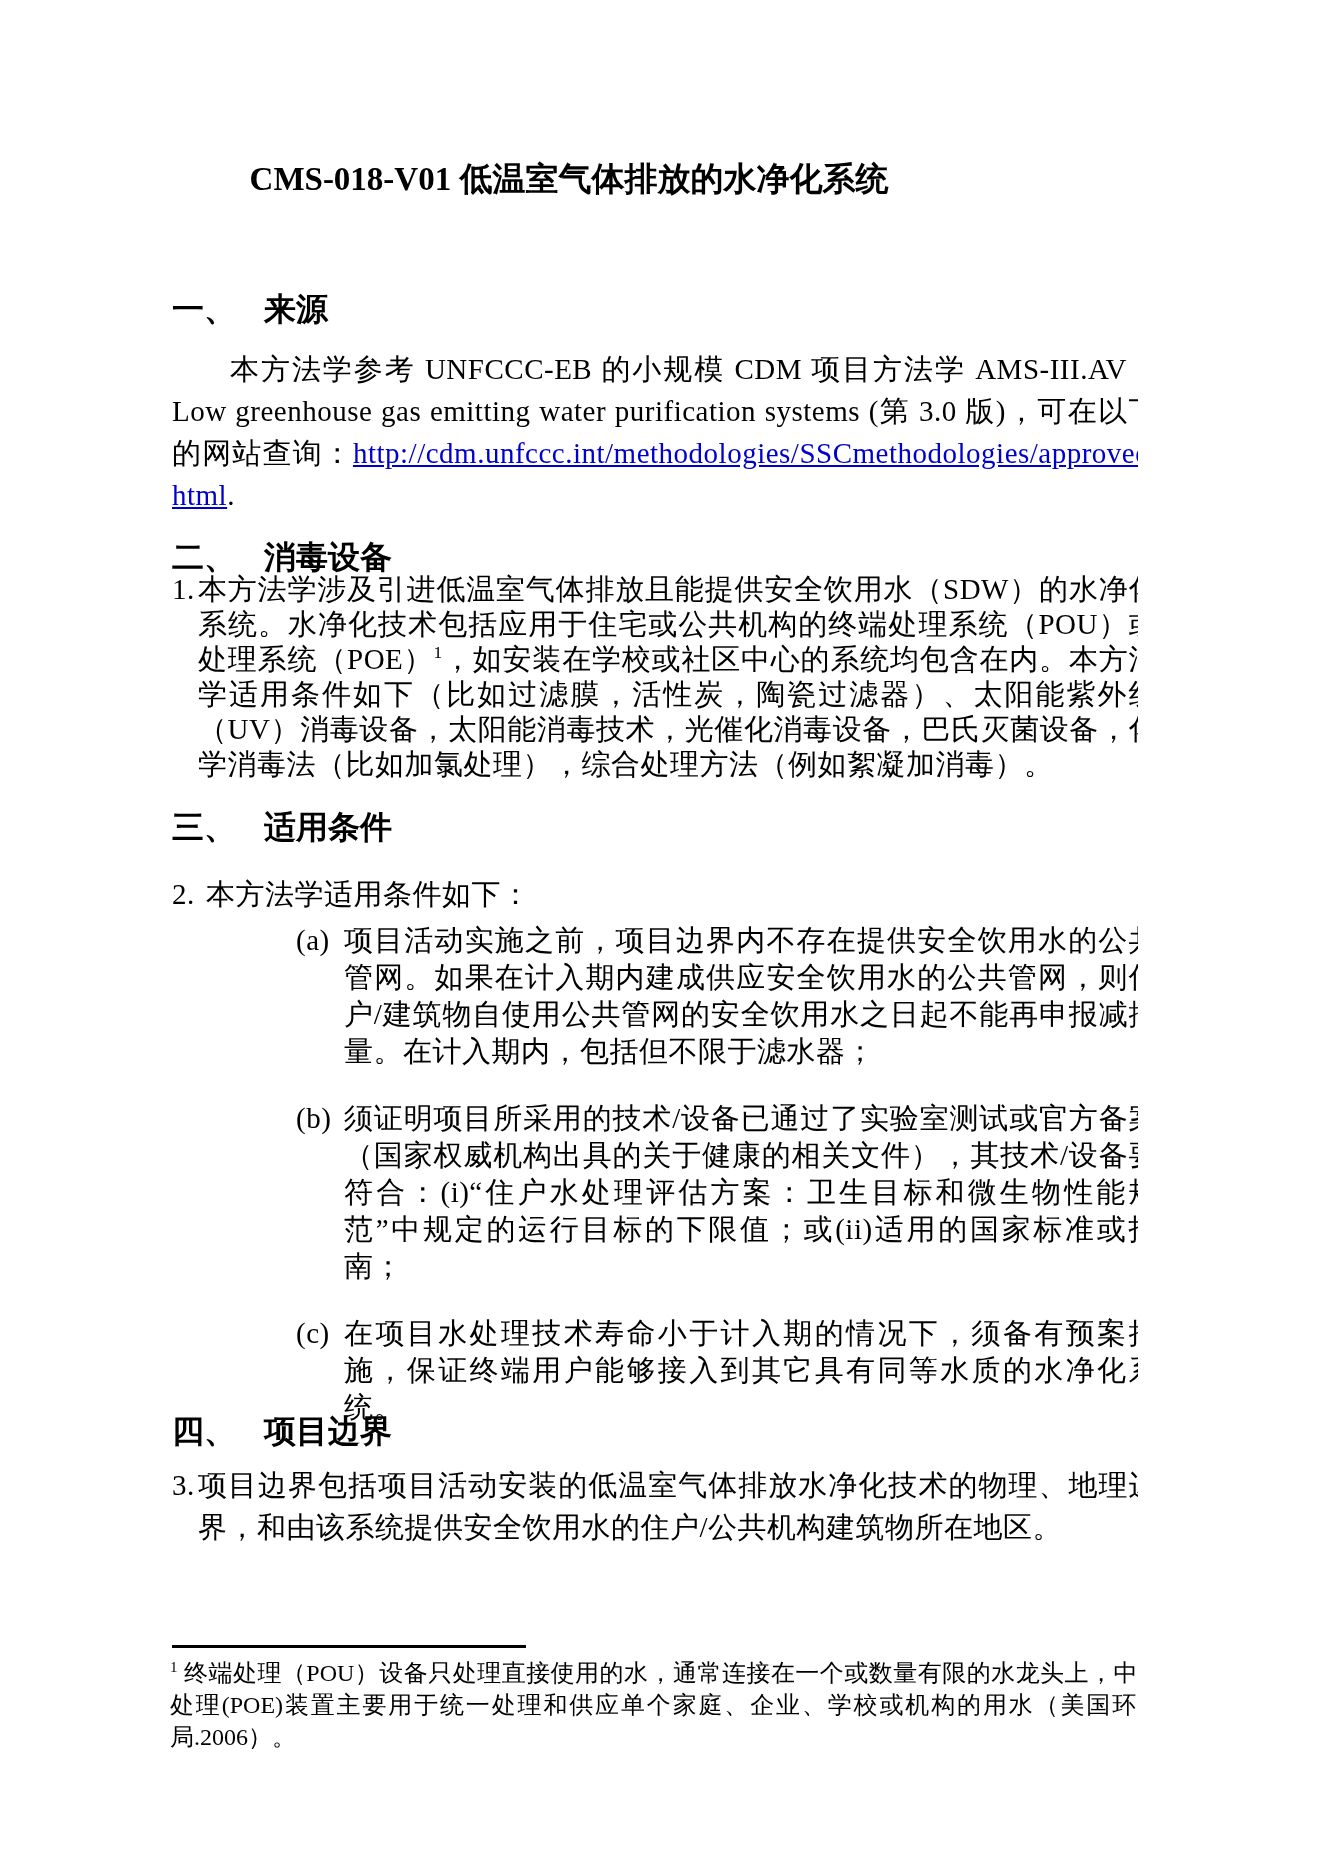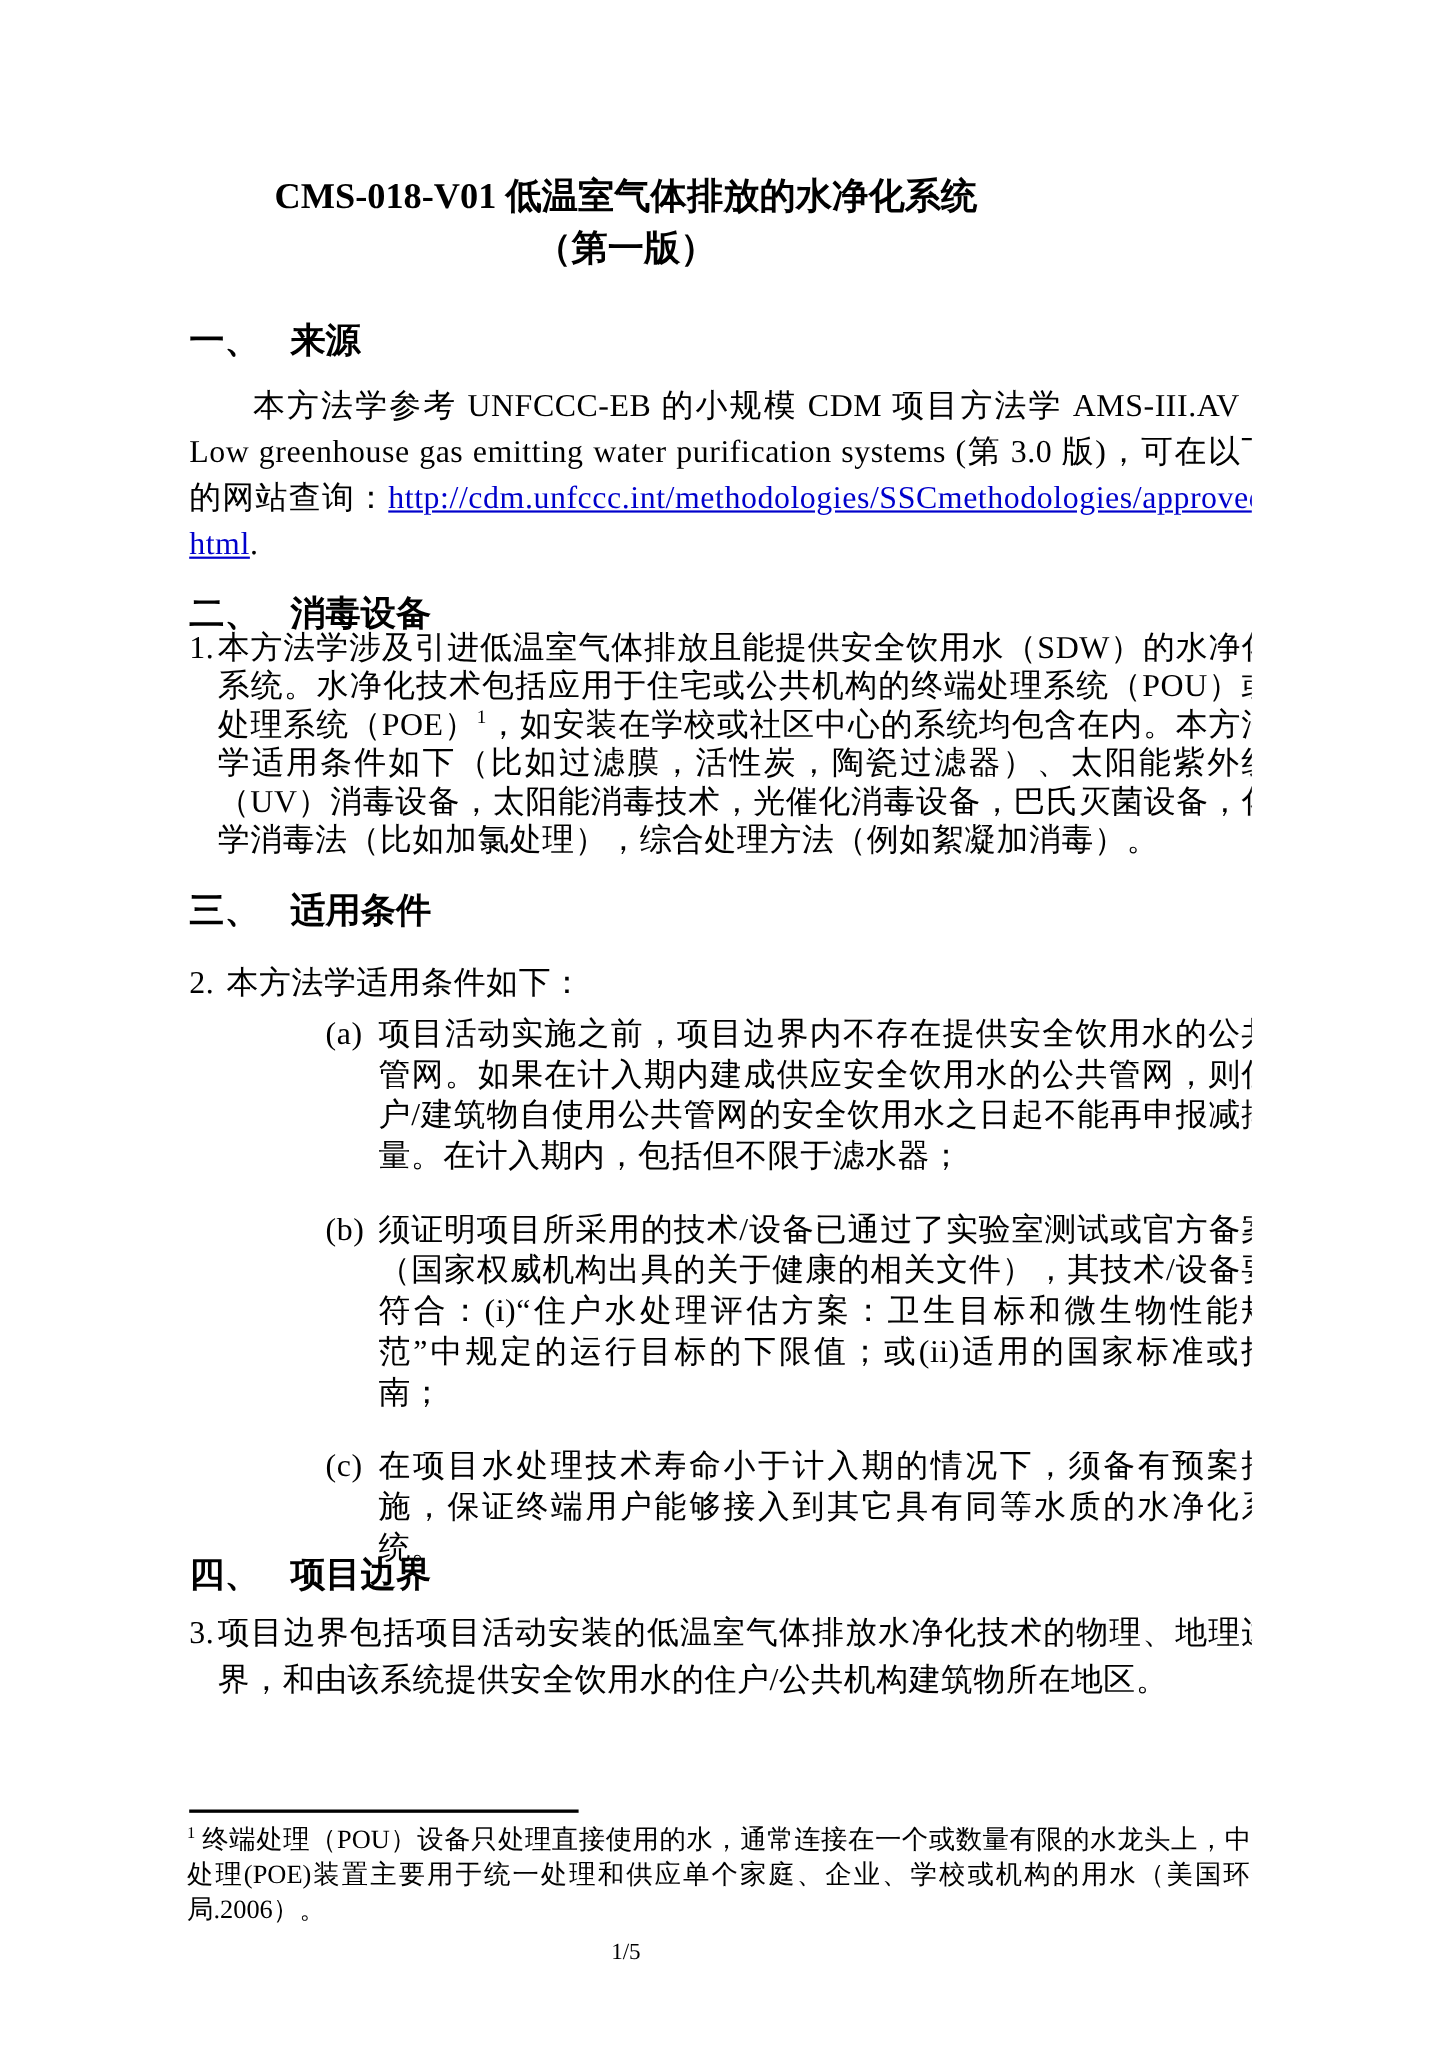--- a/index.html
+++ b/index.html
@@ -130,21 +130,20 @@
     font-size: 21px;
   }
 </style>
 </head>
 <body>
 
 <div class="page">
 
   <div class="title-block">
     <div>CMS-018-V01 低温室气体排放的水净化系统</div>
-    <div>（第一版）</div>
   </div>
 
   <div class="heading h-source">
     <span class="h-num">一、</span><span>来源</span>
   </div>
   <div class="body-text p-source">
     <span>本方法学参考 UNFCCC-EB 的小规模 CDM 项目方法学 AMS-III.AV：Low greenhouse gas emitting water purification systems (第 3.0 版)，可在以下的网站查询：</span><a class="link">http://cdm.unfccc.int/methodologies/SSCmethodologies/approved.html</a><span>.</span>
   </div>
 
   <div class="heading h-tech">
@@ -178,15 +177,14 @@
   </div>
   <div class="body-text num-item item-3">
     <span class="marker">3.</span><span>项目边界包括项目活动安装的低温室气体排放水净化技术的物理、地理边界，和由该系统提供安全饮用水的住户/公共机构建筑物所在地区。</span>
   </div>
 
   <div class="fn-rule"></div>
   <div class="footnote">
     <span class="fn-sup">1</span><span>终端处理（POU）设备只处理直接使用的水，通常连接在一个或数量有限的水龙头上，中央处理(POE)装置主要用于统一处理和供应单个家庭、企业、学校或机构的用水（美国环保局.2006）。</span>
   </div>
 
-  <div class="page-number">1/5</div>
 
 </div>
 
 </body></html>

